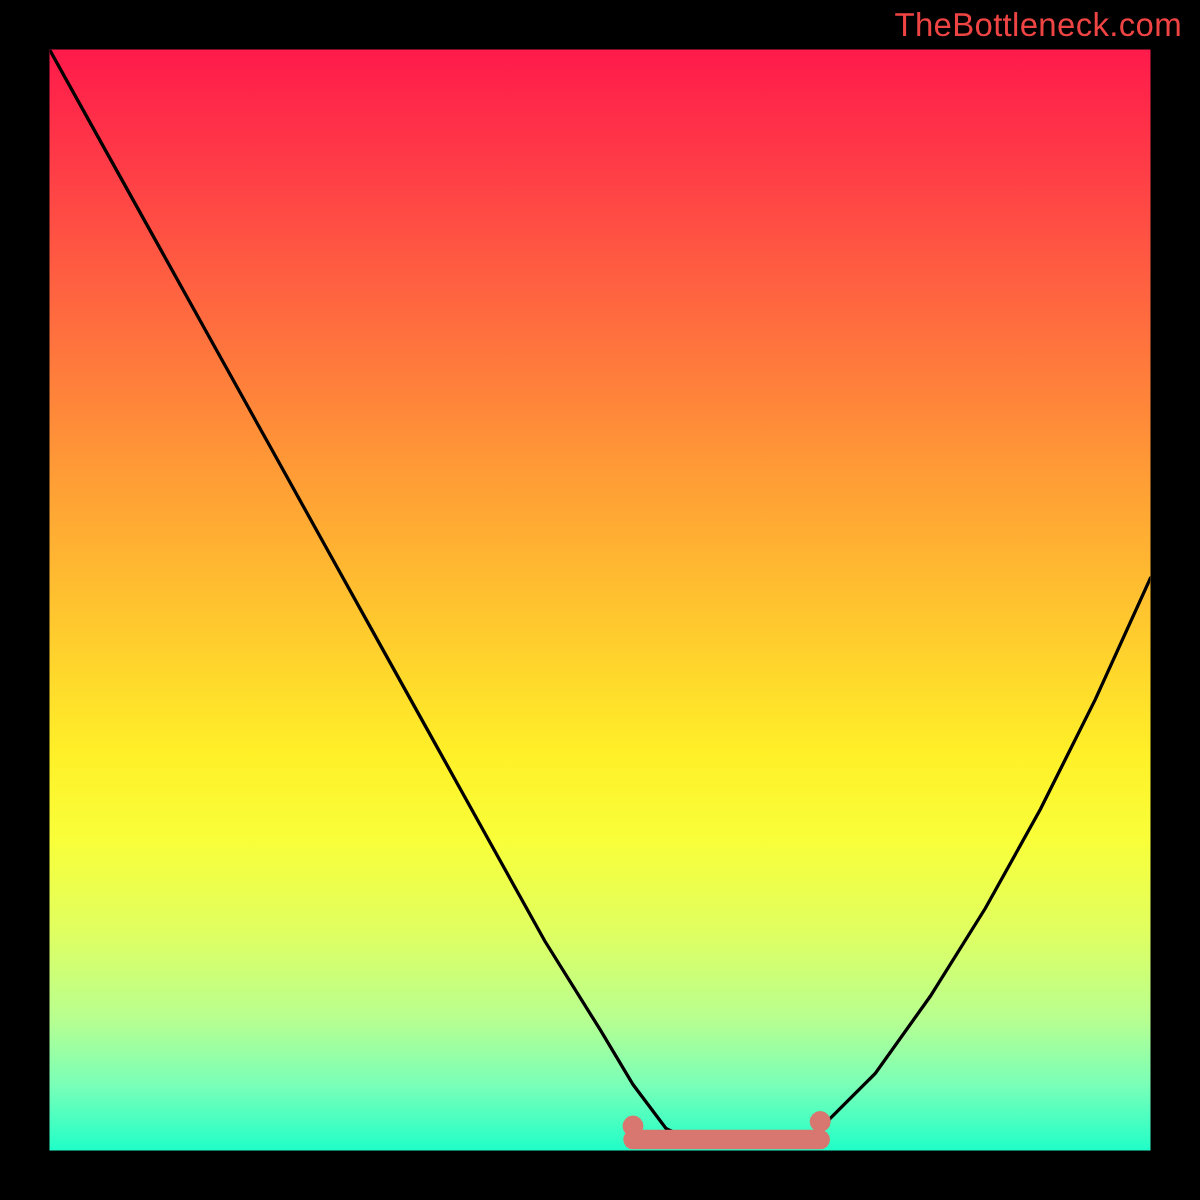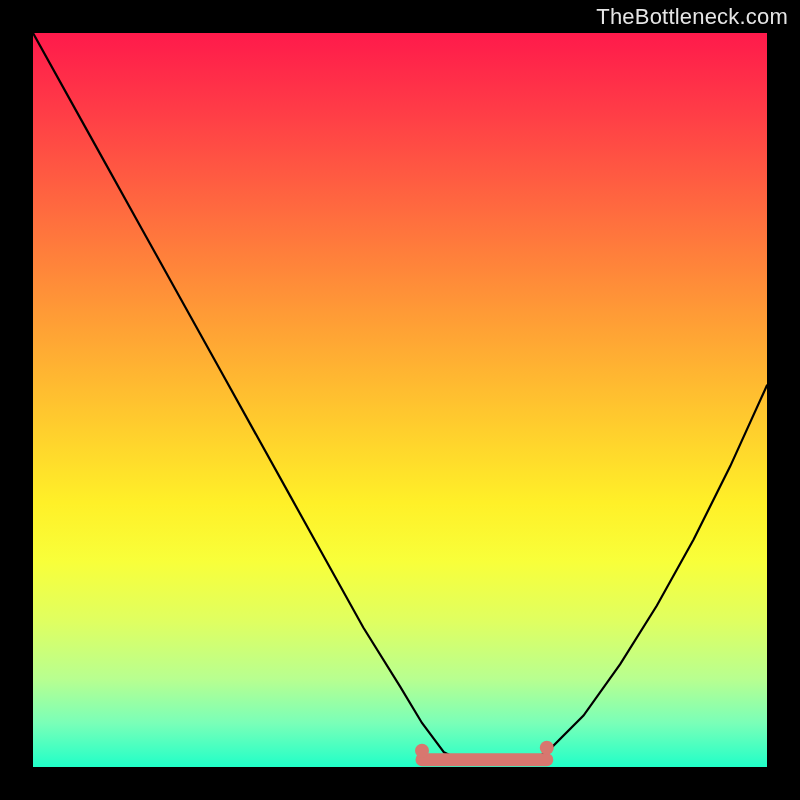--- a/index.html
+++ b/index.html
@@ -13,21 +13,21 @@
   }
   .outer {
     position: absolute;
     inset: 0;
     background: #000;
   }
   .watermark {
     position: absolute;
     top: 4px;
     right: 12px;
-    color: #e5e5e5;
+    color: #ef4444;
     font-size: 22px;
     font-weight: 500;
     letter-spacing: 0.2px;
     z-index: 10;
   }
   .plot {
     position: absolute;
     left: 33px;
     top: 33px;
     width: 734px;

